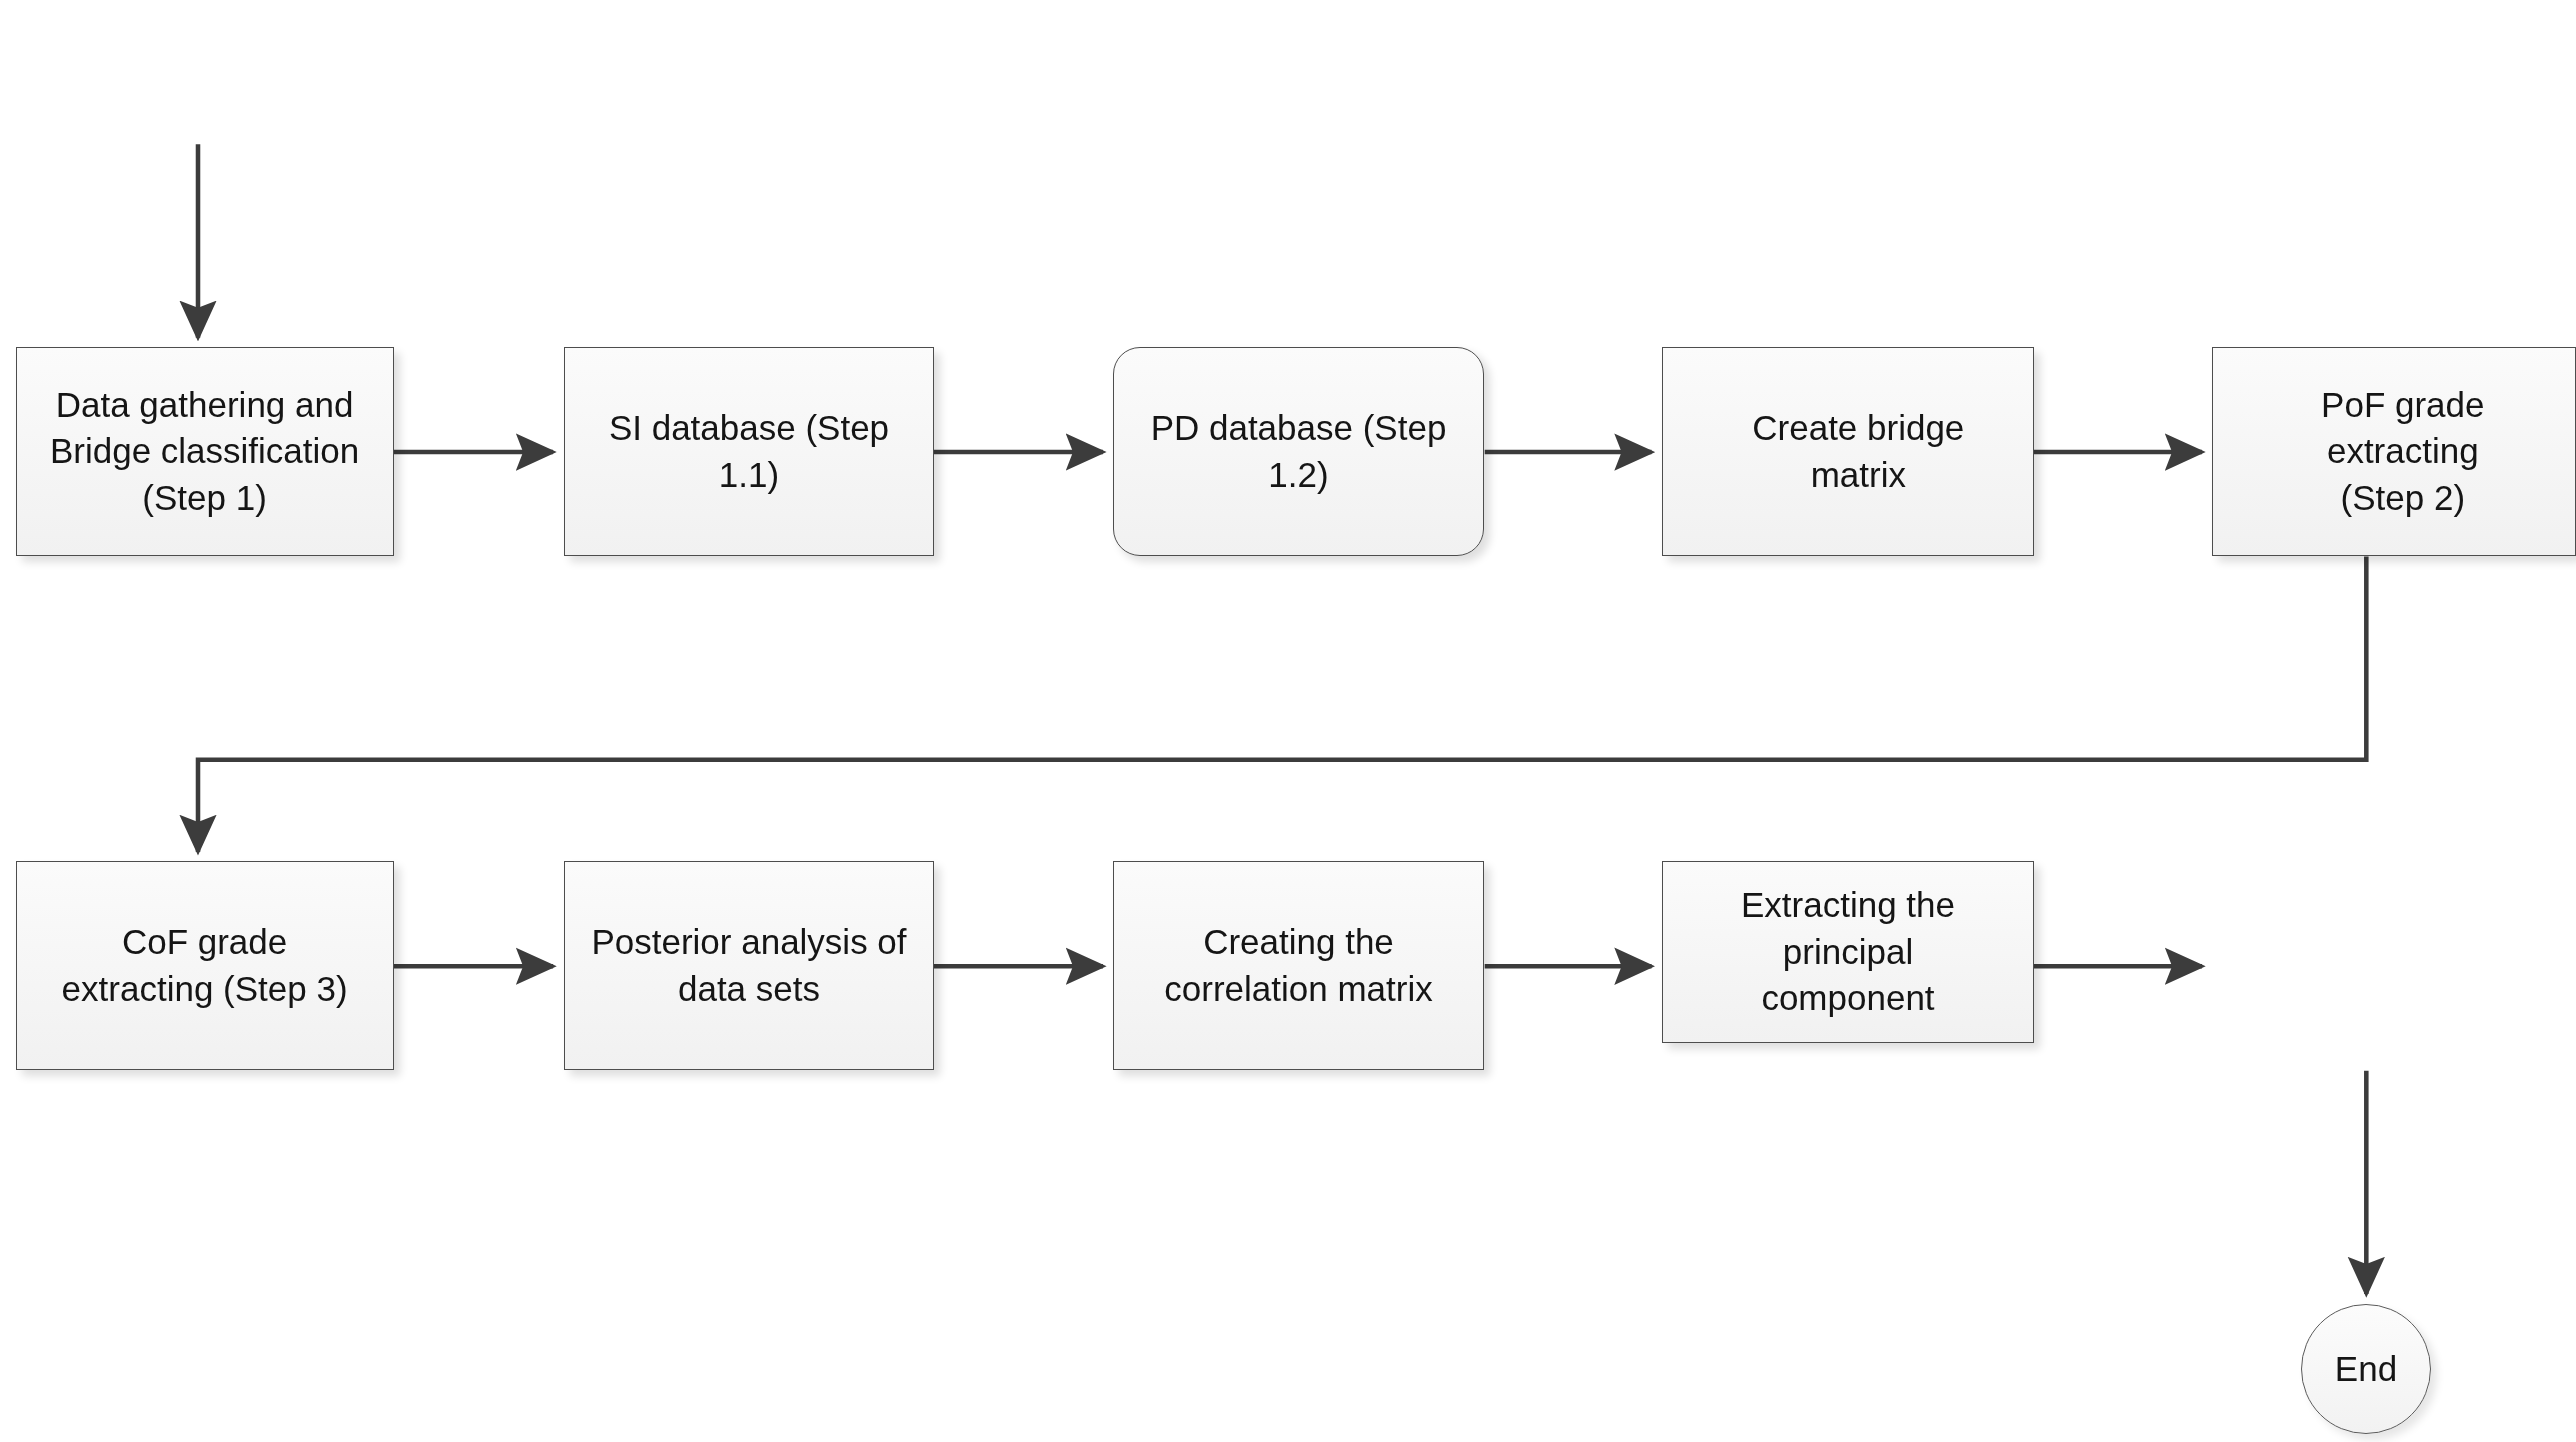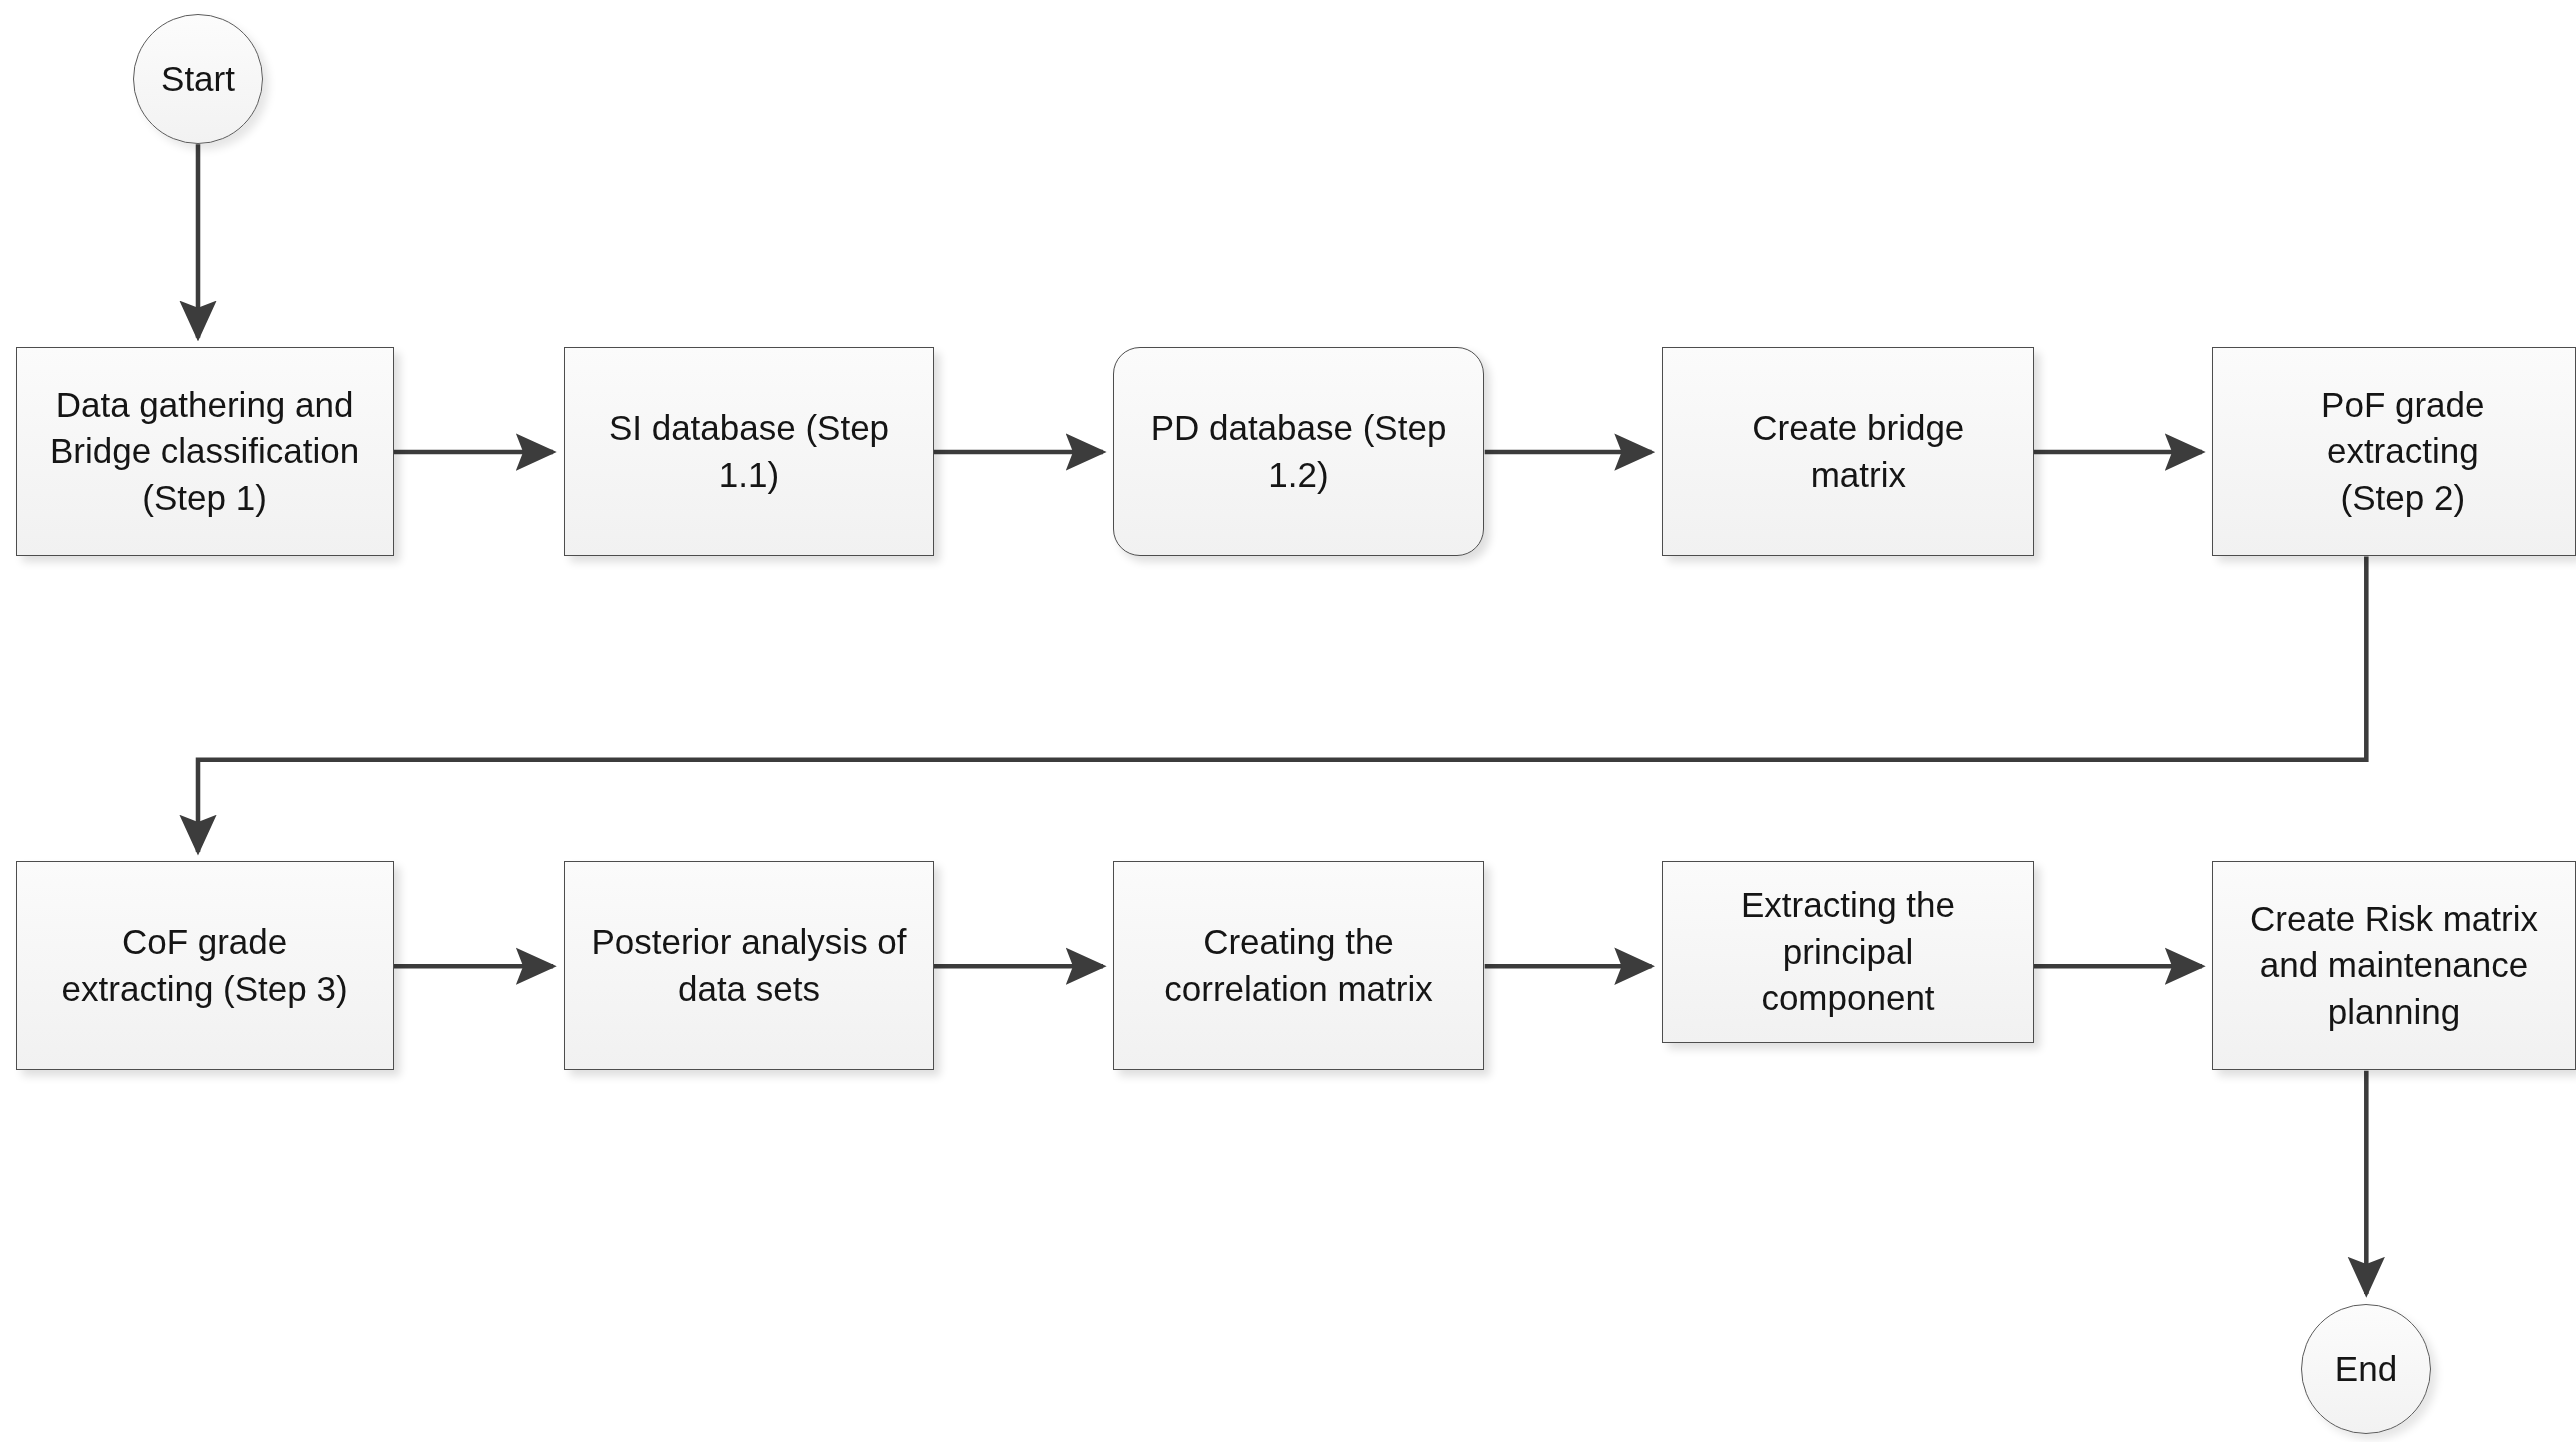--- a/index.html
+++ b/index.html
@@ -83,23 +83,20 @@
 
     <path d="M1438,1488 L1699,1488" stroke="#3c3c3c" stroke-width="7" fill="none" marker-end="url(#arrow)"></path>
 
     <path d="M2287,1488 L2544,1488" stroke="#3c3c3c" stroke-width="7" fill="none" marker-end="url(#arrow)"></path>
 
     <path d="M3133,1488 L3392,1488" stroke="#3c3c3c" stroke-width="7" fill="none" marker-end="url(#arrow)"></path>
 
     <path d="M3645,1649 L3645,1993" stroke="#3c3c3c" stroke-width="7" fill="none" marker-end="url(#arrow)"></path>
   </svg>
 
-  <div class="node terminator" style="left:133px; top:14.3px; width:130px; height:130px;">
-    <span class="node-label">Start</span>
-  </div>
 
   <div class="node process" style="left:15.6px; top:347px; width:378px; height:209px;">
     <span class="node-label">Data gathering and
 Bridge classification
 (Step 1)</span>
   </div>
 
   <div class="node process" style="left:564px; top:347px; width:370px; height:209px;">
     <span class="node-label">SI database (Step
 1.1)</span>
@@ -134,24 +131,19 @@
     <span class="node-label">Creating the
 correlation matrix</span>
   </div>
 
   <div class="node process" style="left:1662px; top:861px; width:372px; height:182px;">
     <span class="node-label">Extracting the
 principal
 component</span>
   </div>
 
-  <div class="node process" style="left:2212px; top:861px; width:364px; height:209px;">
-    <span class="node-label">Create Risk matrix
-and maintenance
-planning</span>
-  </div>
 
   <div class="node terminator" style="left:2301px; top:1304px; width:130px; height:130px;">
     <span class="node-label">End</span>
   </div>
 
 </div>
 
 
 </body></html>

